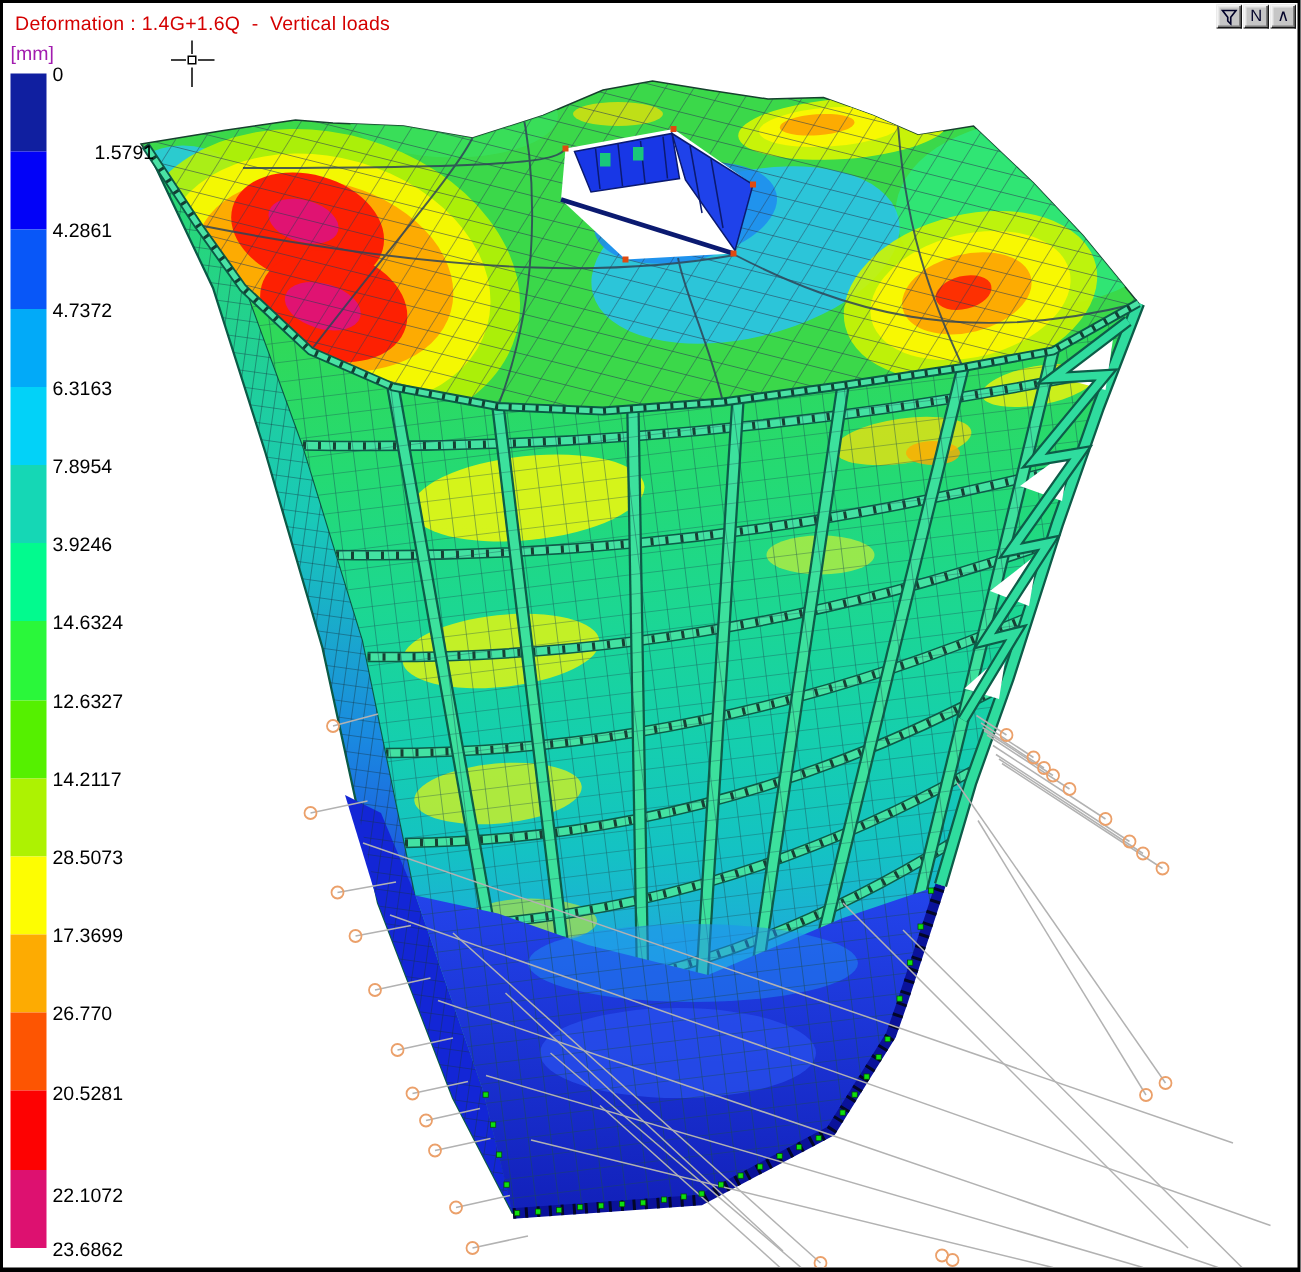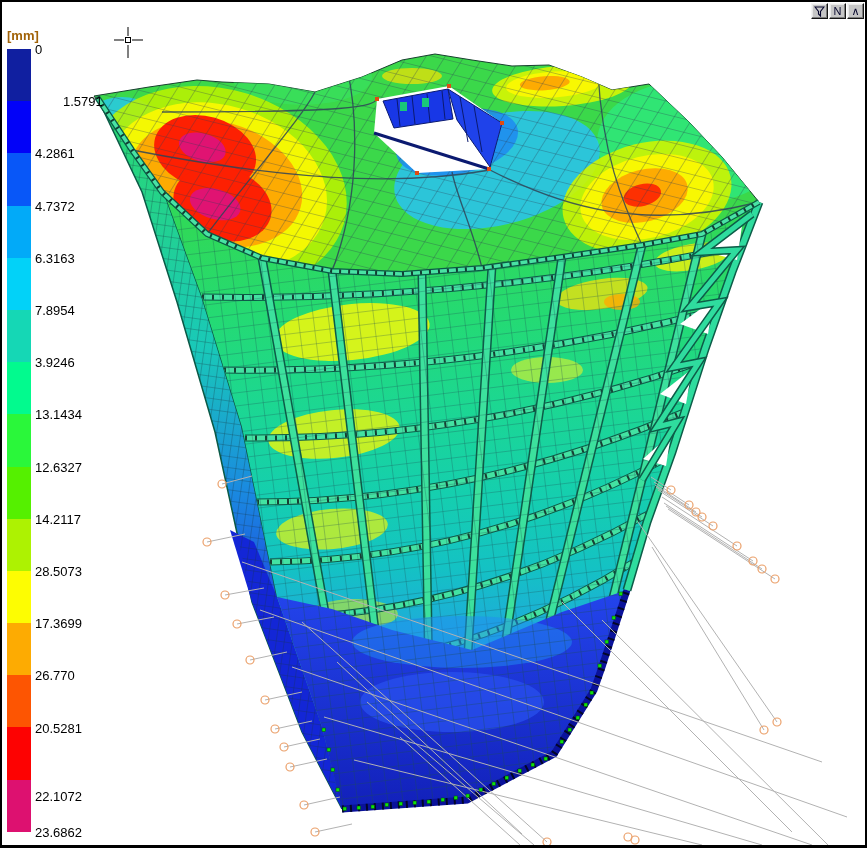--- a/index.html
+++ b/index.html
@@ -6,21 +6,21 @@
   .canvas{
     position:relative;width:867px;height:848px;background:#fff;
     box-sizing:border-box;border:2px solid #000;border-bottom-width:3px;
     font-family:"Liberation Sans", sans-serif;overflow:hidden;
   }
   .title{
     position:absolute;left:8px;top:6px;font-size:13px;letter-spacing:.2px;
     white-space:pre;color:#d40000;
   }
   .unit{
-    position:absolute;left:5px;top:26px;font-size:13px;color:#a16207;white-space:pre;font-weight:bold;
+    position:absolute;left:5px;top:26px;font-size:13px;color:#a21caf;white-space:pre;
   }
   .legend{position:absolute;left:5px;top:47px;width:24px;height:783px;}
   .legend .band{width:24px;height:52.2px;}
   .legend-labels{position:absolute;left:33px;top:47px;width:70px;height:786px;}
   .legend-labels .tick{position:absolute;left:0;font-size:13px;color:#000;white-space:nowrap;}
   .model-svg{position:absolute;left:0;top:0;width:863px;height:843px;}
   .toolbar{position:absolute;top:1px;right:1px;display:flex;gap:1px;}
   .tbtn{
     width:17px;height:16px;background:#c6c6c6;box-sizing:border-box;
     border-top:1px solid #f4f4f4;border-left:1px solid #f4f4f4;
@@ -360,20 +360,21 @@
 
     <g stroke="#000" stroke-width="1" fill="none">
       <path d="M112,38 H122"></path>
         <path d="M130,38 H141"></path>
       <path d="M126,25 V34"></path>
         <path d="M126,43 V56"></path>
       <rect x="123.5" y="35.5" width="5" height="5" fill="#fff"></rect>
     </g>
   </svg>
 
+  <div class="title" style="color: rgb(212, 0, 0);">Deformation : 1.4G+1.6Q  -  Vertical loads</div>
   <div class="unit">[mm]</div>
 
   <div class="legend">
       <div class="band" style="background: rgb(16, 31, 160);"></div>
       <div class="band" style="background: rgb(2, 2, 248);"></div>
       <div class="band" style="background: rgb(8, 87, 248);"></div>
       <div class="band" style="background: rgb(2, 170, 248);"></div>
       <div class="band" style="background: rgb(2, 210, 248);"></div>
       <div class="band" style="background: rgb(21, 215, 181);"></div>
       <div class="band" style="background: rgb(2, 250, 142);"></div>
@@ -387,21 +388,21 @@
       <div class="band" style="background: rgb(221, 17, 112);"></div>
     </div>
   <div class="legend-labels">
       <div class="tick" style="top: -7px;">0</div>
       <div class="tick" style="top: 45.2px; margin-left: 28px;">1.5791</div>
       <div class="tick" style="top: 97.4px;">4.2861</div>
       <div class="tick" style="top: 149.6px;">4.7372</div>
       <div class="tick" style="top: 201.8px;">6.3163</div>
       <div class="tick" style="top: 254px;">7.8954</div>
       <div class="tick" style="top: 306.2px;">3.9246</div>
-      <div class="tick" style="top: 358.4px;">13.1434</div>
+      <div class="tick" style="top: 358.4px;">14.6324</div>
       <div class="tick" style="top: 410.6px;">12.6327</div>
       <div class="tick" style="top: 462.8px;">14.2117</div>
       <div class="tick" style="top: 515px;">28.5073</div>
       <div class="tick" style="top: 567.2px;">17.3699</div>
       <div class="tick" style="top: 619.4px;">26.770</div>
       <div class="tick" style="top: 671.6px;">20.5281</div>
       <div class="tick" style="top: 723.8px; margin-top: 16px;">22.1072</div>
       <div class="tick" style="top: 776px;">23.6862</div>
     </div>
 

